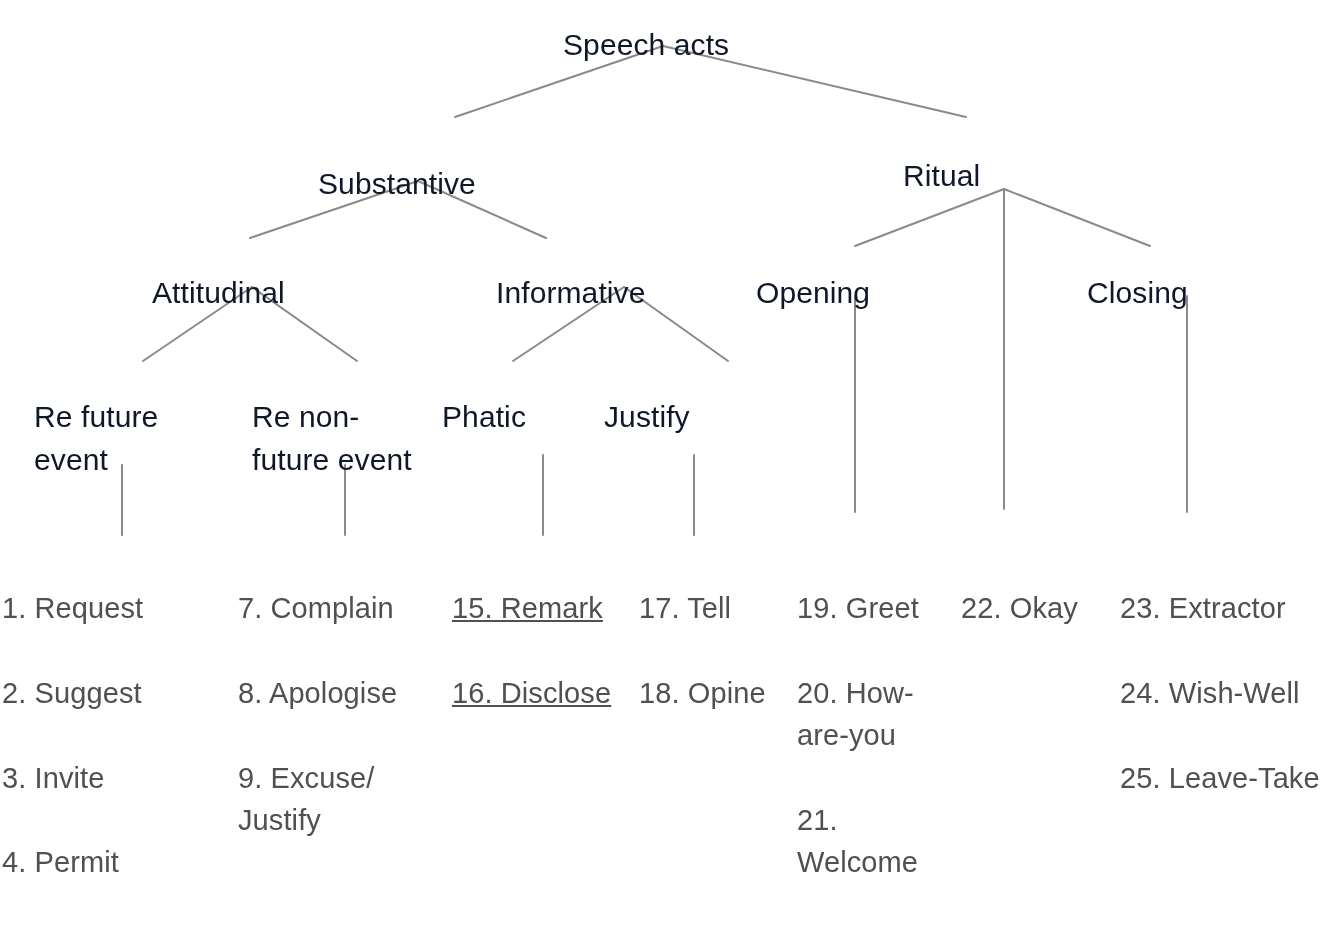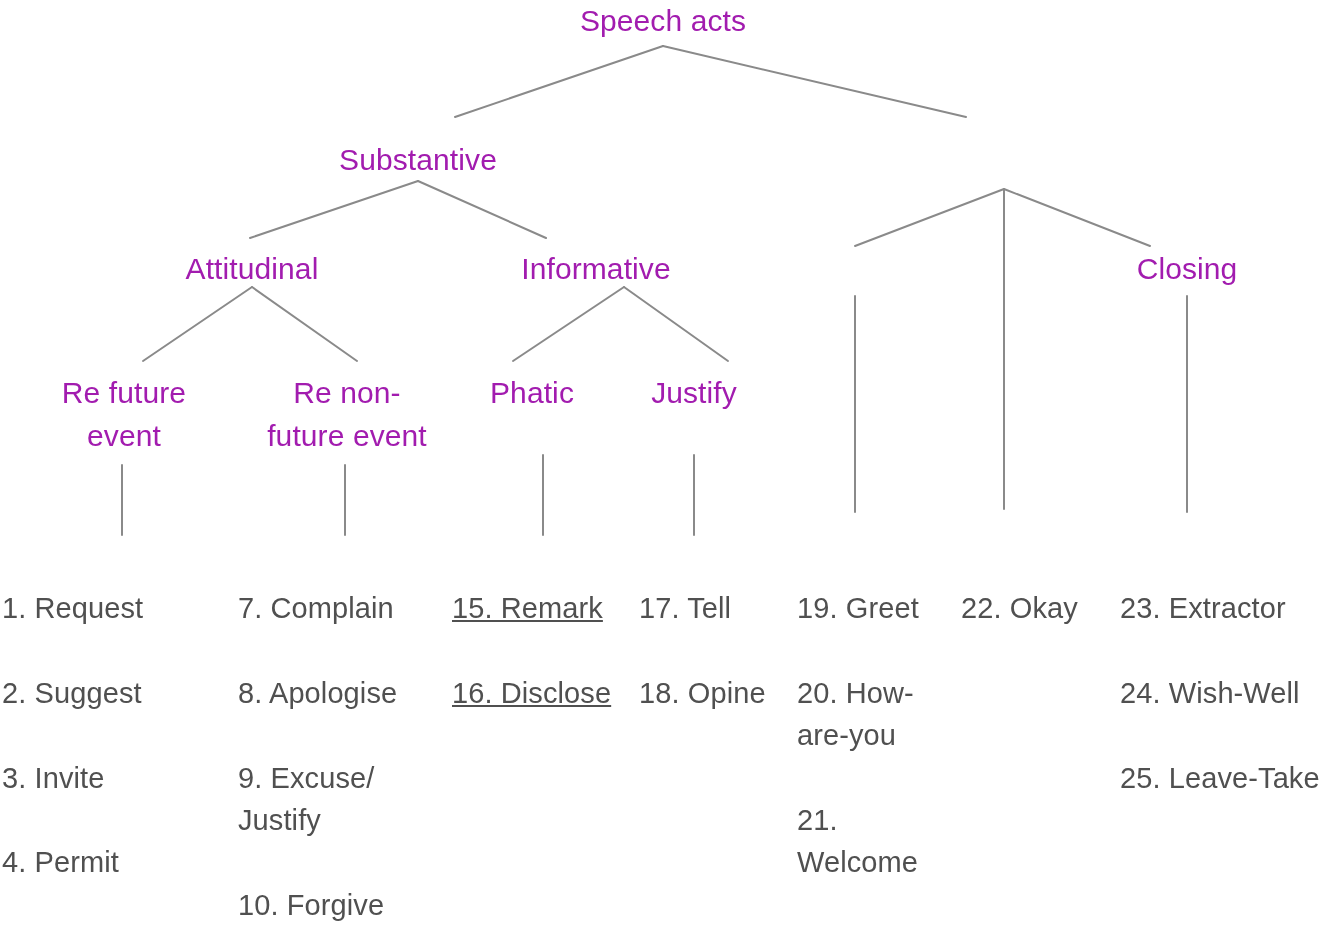--- a/index.html
+++ b/index.html
@@ -25,26 +25,26 @@
   .edges {
     position: absolute;
     top: 0;
     left: 0;
     width: 1328px;
     height: 932px;
     pointer-events: none;
   }
   .node {
     position: absolute;
-    text-align: center;
     font-size: 30px;
     line-height: 1.42;
-    color: #a21caf;
+    color: #0f172a;
     white-space: pre-line;
     letter-spacing: 0.1px;
+    margin-top: 24px;
   }
   .leaf-col {
     position: absolute;
     font-size: 29px;
     line-height: 1.46;
     color: #505050;
     letter-spacing: 0.1px;
     white-space: pre-line;
   }
   .leaf-item { display: block; }
@@ -99,22 +99,24 @@
       <path d="M345,465 L345,535"></path>
       <path d="M543,455 L543,535"></path>
       <path d="M694,455 L694,535"></path>
       <path d="M855,296 L855,512"></path>
       <path d="M1187,296 L1187,512"></path>
     </g>
   </svg>
 
   <div class="node" id="n-root">Speech acts</div>
   <div class="node" id="n-subst">Substantive</div>
+  <div class="node" id="n-ritual">Ritual</div>
   <div class="node" id="n-attitud">Attitudinal</div>
   <div class="node" id="n-inform">Informative</div>
+  <div class="node" id="n-opening">Opening</div>
   <div class="node" id="n-closing">Closing</div>
   <div class="node" id="n-refut">Re future
 event</div>
   <div class="node" id="n-renonfut">Re non-
 future event</div>
   <div class="node" id="n-phatic">Phatic</div>
   <div class="node" id="n-business">Justify</div>
 
   <div class="leaf-col" id="c-refut">
     <span class="leaf-item">1. Request</span>
@@ -124,21 +126,20 @@
     <span class="leaf-item">5. Willing
 (Offer/Promise)</span>
     
   </div>
 
   <div class="leaf-col" id="c-renonfut">
     <span class="leaf-item">7. Complain</span>
     <span class="leaf-item">8. Apologise</span>
     <span class="leaf-item">9. Excuse/
 Justify</span>
-    <span class="leaf-item">10. Forgive</span>
     
     
     
     
   </div>
 
   <div class="leaf-col" id="c-phatic">
     <span class="leaf-item">15. Remark</span>
     <span class="leaf-item">16. Disclose</span>
   </div>

